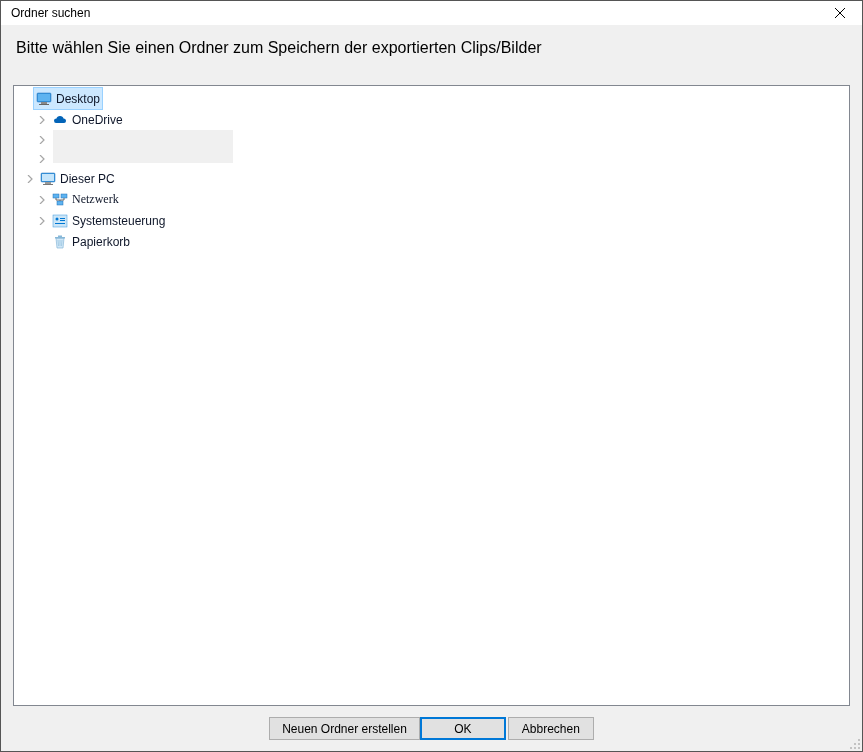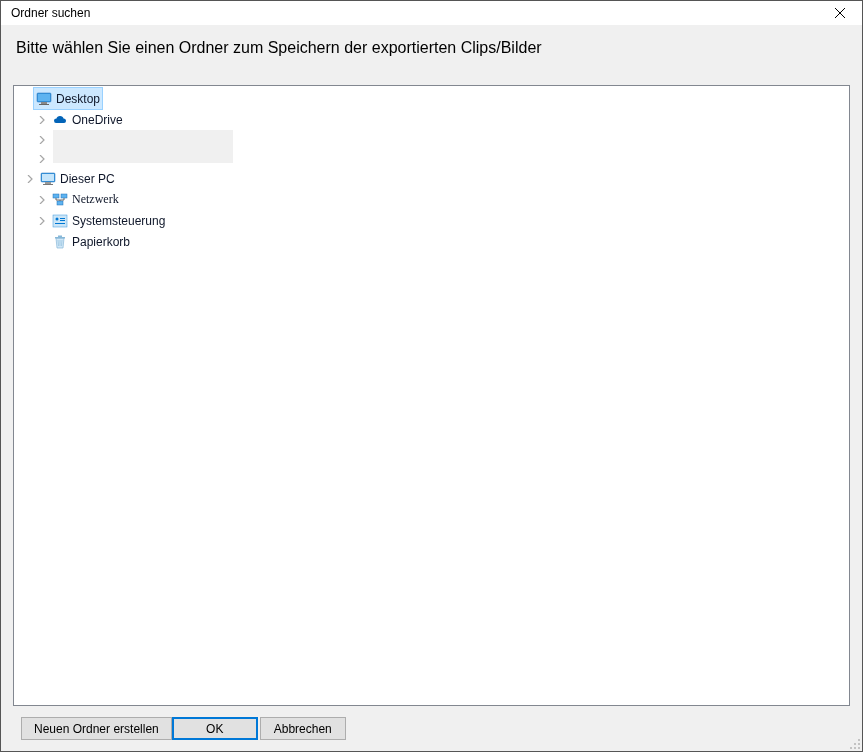--- a/index.html
+++ b/index.html
@@ -111,21 +111,21 @@
     .redacted-block {
       width: 180px;
       height: 33px;
       background: #f0f0f0;
       margin-left: 3px;
     }
     .button-bar {
       height: 45px;
       display: flex;
       align-items: center;
-      justify-content: flex-start;
+      justify-content: center;
       padding: 0 8px;
     }
     .button-group {
       display: flex;
       gap: 2px;
     }
     .btn {
       height: 23px;
       min-width: 86px;
       background: #e1e1e1;

